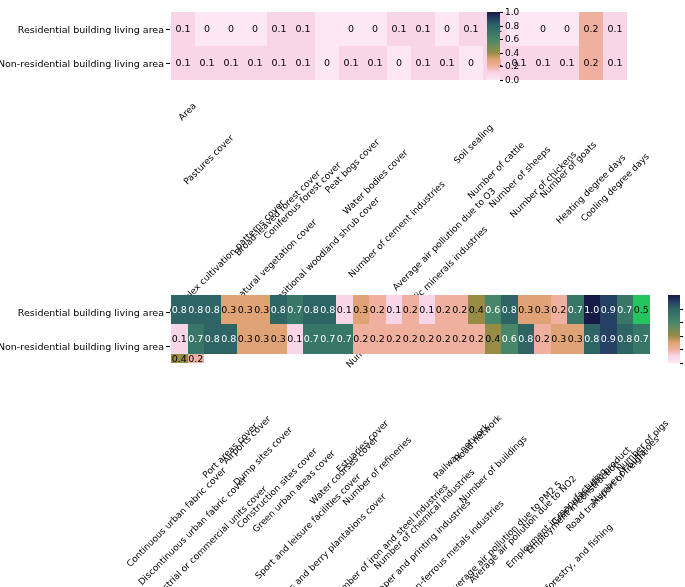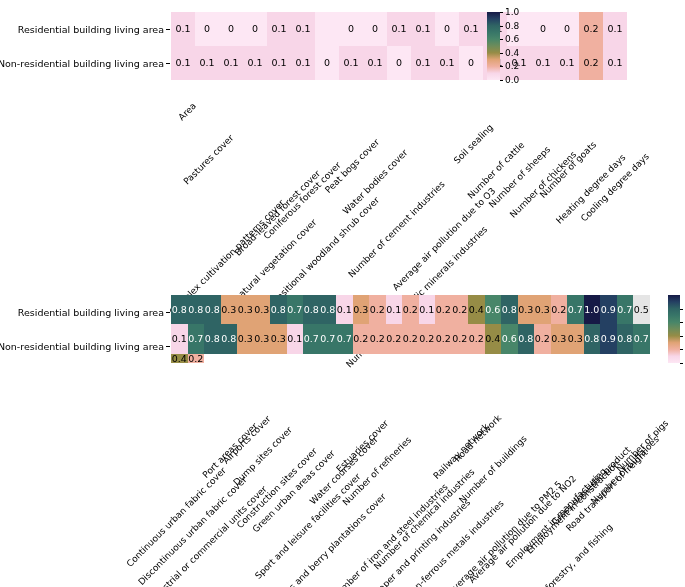--- a/index.html
+++ b/index.html
@@ -196,21 +196,21 @@
       <div class="cell" style="background: rgb(150, 140, 70); color: rgb(0, 0, 0);">0.4</div>
       <div class="cell" style="background: rgb(72, 134, 105); color: rgb(255, 255, 255);">0.6</div>
       <div class="cell" style="background: rgb(47, 100, 100); color: rgb(255, 255, 255);">0.8</div>
       <div class="cell" style="background: rgb(224, 163, 117); color: rgb(0, 0, 0);">0.3</div>
       <div class="cell" style="background: rgb(224, 163, 117); color: rgb(0, 0, 0);">0.3</div>
       <div class="cell" style="background: rgb(240, 176, 160); color: rgb(0, 0, 0);">0.2</div>
       <div class="cell" style="background: rgb(56, 118, 104); color: rgb(255, 255, 255);">0.7</div>
       <div class="cell" style="background: rgb(22, 26, 70); color: rgb(255, 255, 255);">1.0</div>
       <div class="cell" style="background: rgb(36, 64, 98); color: rgb(255, 255, 255);">0.9</div>
       <div class="cell" style="background: rgb(56, 118, 104); color: rgb(255, 255, 255);">0.7</div>
-      <div class="cell" style="background: #e5e5e5; color: rgb(0, 0, 0);">0.5</div>
+      <div class="cell" style="background: #22c55e; color: rgb(0, 0, 0);">0.5</div>
       <div class="cell" style="background: rgb(248, 214, 232); color: rgb(0, 0, 0);">0.1</div>
       <div class="cell" style="background: rgb(56, 118, 104); color: rgb(255, 255, 255);">0.7</div>
       <div class="cell" style="background: rgb(47, 100, 100); color: rgb(255, 255, 255);">0.8</div>
       <div class="cell" style="background: rgb(47, 100, 100); color: rgb(255, 255, 255);">0.8</div>
       <div class="cell" style="background: rgb(224, 163, 117); color: rgb(0, 0, 0);">0.3</div>
       <div class="cell" style="background: rgb(224, 163, 117); color: rgb(0, 0, 0);">0.3</div>
       <div class="cell" style="background: rgb(224, 163, 117); color: rgb(0, 0, 0);">0.3</div>
       <div class="cell" style="background: rgb(248, 214, 232); color: rgb(0, 0, 0);">0.1</div>
       <div class="cell" style="background: rgb(56, 118, 104); color: rgb(255, 255, 255);">0.7</div>
       <div class="cell" style="background: rgb(56, 118, 104); color: rgb(255, 255, 255);">0.7</div>

